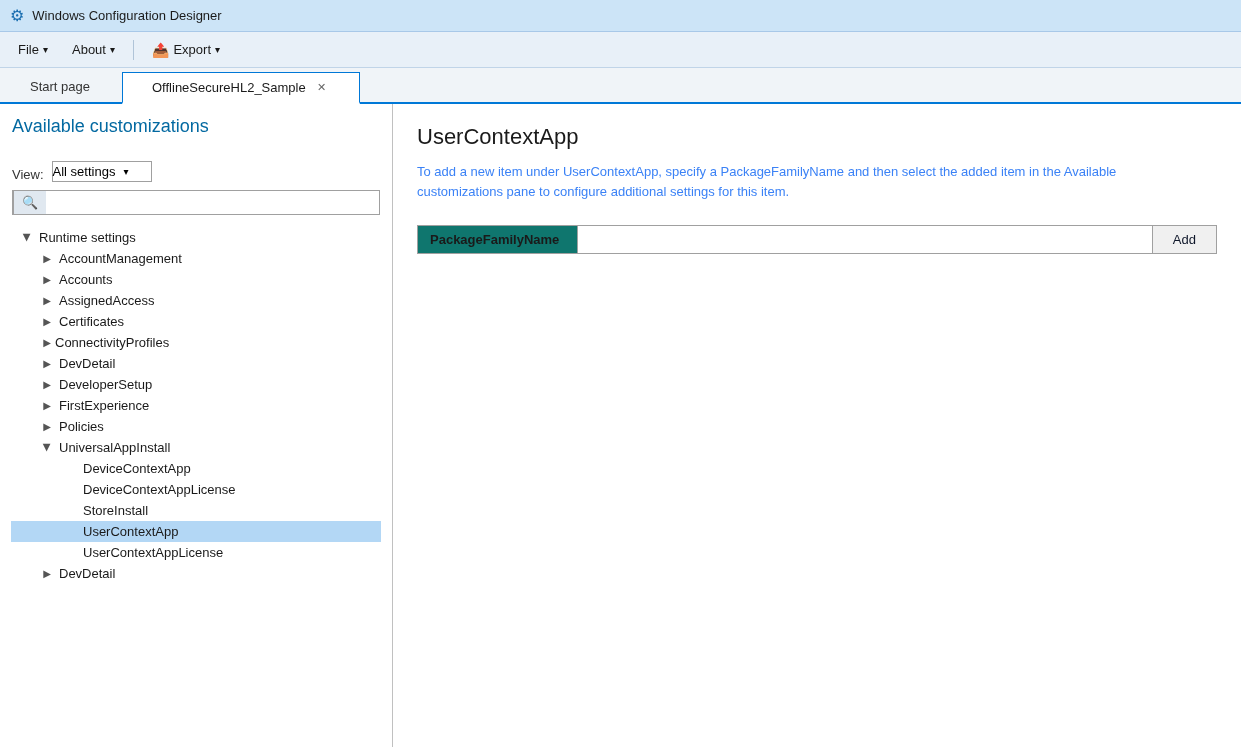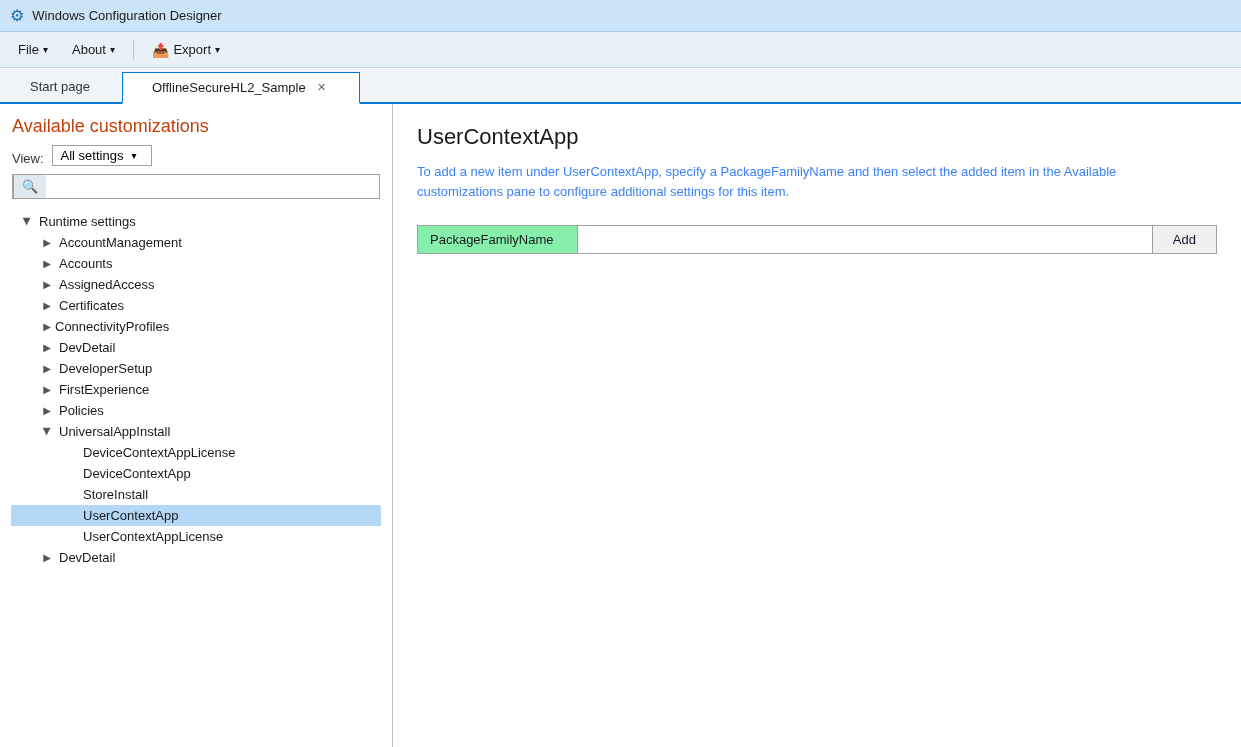--- a/index.html
+++ b/index.html
@@ -94,36 +94,36 @@
       border-right: 1px solid #c0c0c0;
       background: #ffffff;
       display: flex;
       flex-direction: column;
       overflow: hidden;
     }
     .sidebar-header {
       padding: 12px 12px 8px 12px;
     }
     .sidebar-title {
-      color: #c2410c;
+      color: #0369a1;
       font-size: 18px;
       font-weight: 400;
-      margin-bottom: 8px;
+      margin-bottom: 24px;
     }
     .view-row {
       display: flex;
       align-items: center;
       gap: 8px;
       margin-bottom: 8px;
     }
     .view-label { font-size: 13px; color: #333; margin-top: 6px; }
     .view-select {
       border: 1px solid #a0a0a0;
       background: #ffffff;
-      padding: 2px 8px;
+      padding: 2px 0;
       font-size: 13px;
       cursor: pointer;
       display: flex;
       align-items: center;
       gap: 4px;
       min-width: 100px;
     }
     .search-row {
       display: flex;
       border: 1px solid #a0a0a0;
@@ -193,28 +193,29 @@
       max-width: 780px;
       margin-bottom: 24px;
     }
     .input-row {
       display: flex;
       align-items: stretch;
       border: 1px solid #a0a0a0;
       width: 800px;
     }
     .input-label-cell {
-      background: #86efac;
+      background: #0f766e;
       border-right: 1px solid #a0a0a0;
       padding: 6px 12px;
       font-size: 13px;
       color: #1a1a1a;
       display: flex;
       align-items: center;
       min-width: 160px;
+      font-weight: bold;
     }
     .input-text-cell {
       flex: 1;
       border: none;
       outline: none;
       padding: 6px 8px;
       font-size: 13px;
     }
     .add-btn {
       background: #f0f0f0;
@@ -330,26 +331,26 @@
         <span style="margin-left:4px;">Policies</span>
       </div>
 
       <div class="tree-item tree-indent-1">
         <span class="tree-chevron expanded">▶</span>
         <span style="margin-left:4px;">UniversalAppInstall</span>
       </div>
 
       <div class="tree-item tree-indent-2">
         <span class="tree-chevron" style="visibility:hidden;">▶</span>
+        <span style="margin-left:4px;">DeviceContextApp</span>
+      </div>
+
+      <div class="tree-item tree-indent-2">
+        <span class="tree-chevron" style="visibility:hidden;">▶</span>
         <span style="margin-left:4px;">DeviceContextAppLicense</span>
-      </div>
-
-      <div class="tree-item tree-indent-2">
-        <span class="tree-chevron" style="visibility:hidden;">▶</span>
-        <span style="margin-left:4px;">DeviceContextApp</span>
       </div>
 
       <div class="tree-item tree-indent-2">
         <span class="tree-chevron" style="visibility:hidden;">▶</span>
         <span style="margin-left:4px;">StoreInstall</span>
       </div>
 
       <div class="tree-item tree-indent-2 selected">
         <span class="tree-chevron" style="visibility:hidden;">▶</span>
         <span style="margin-left:4px;">UserContextApp</span>

